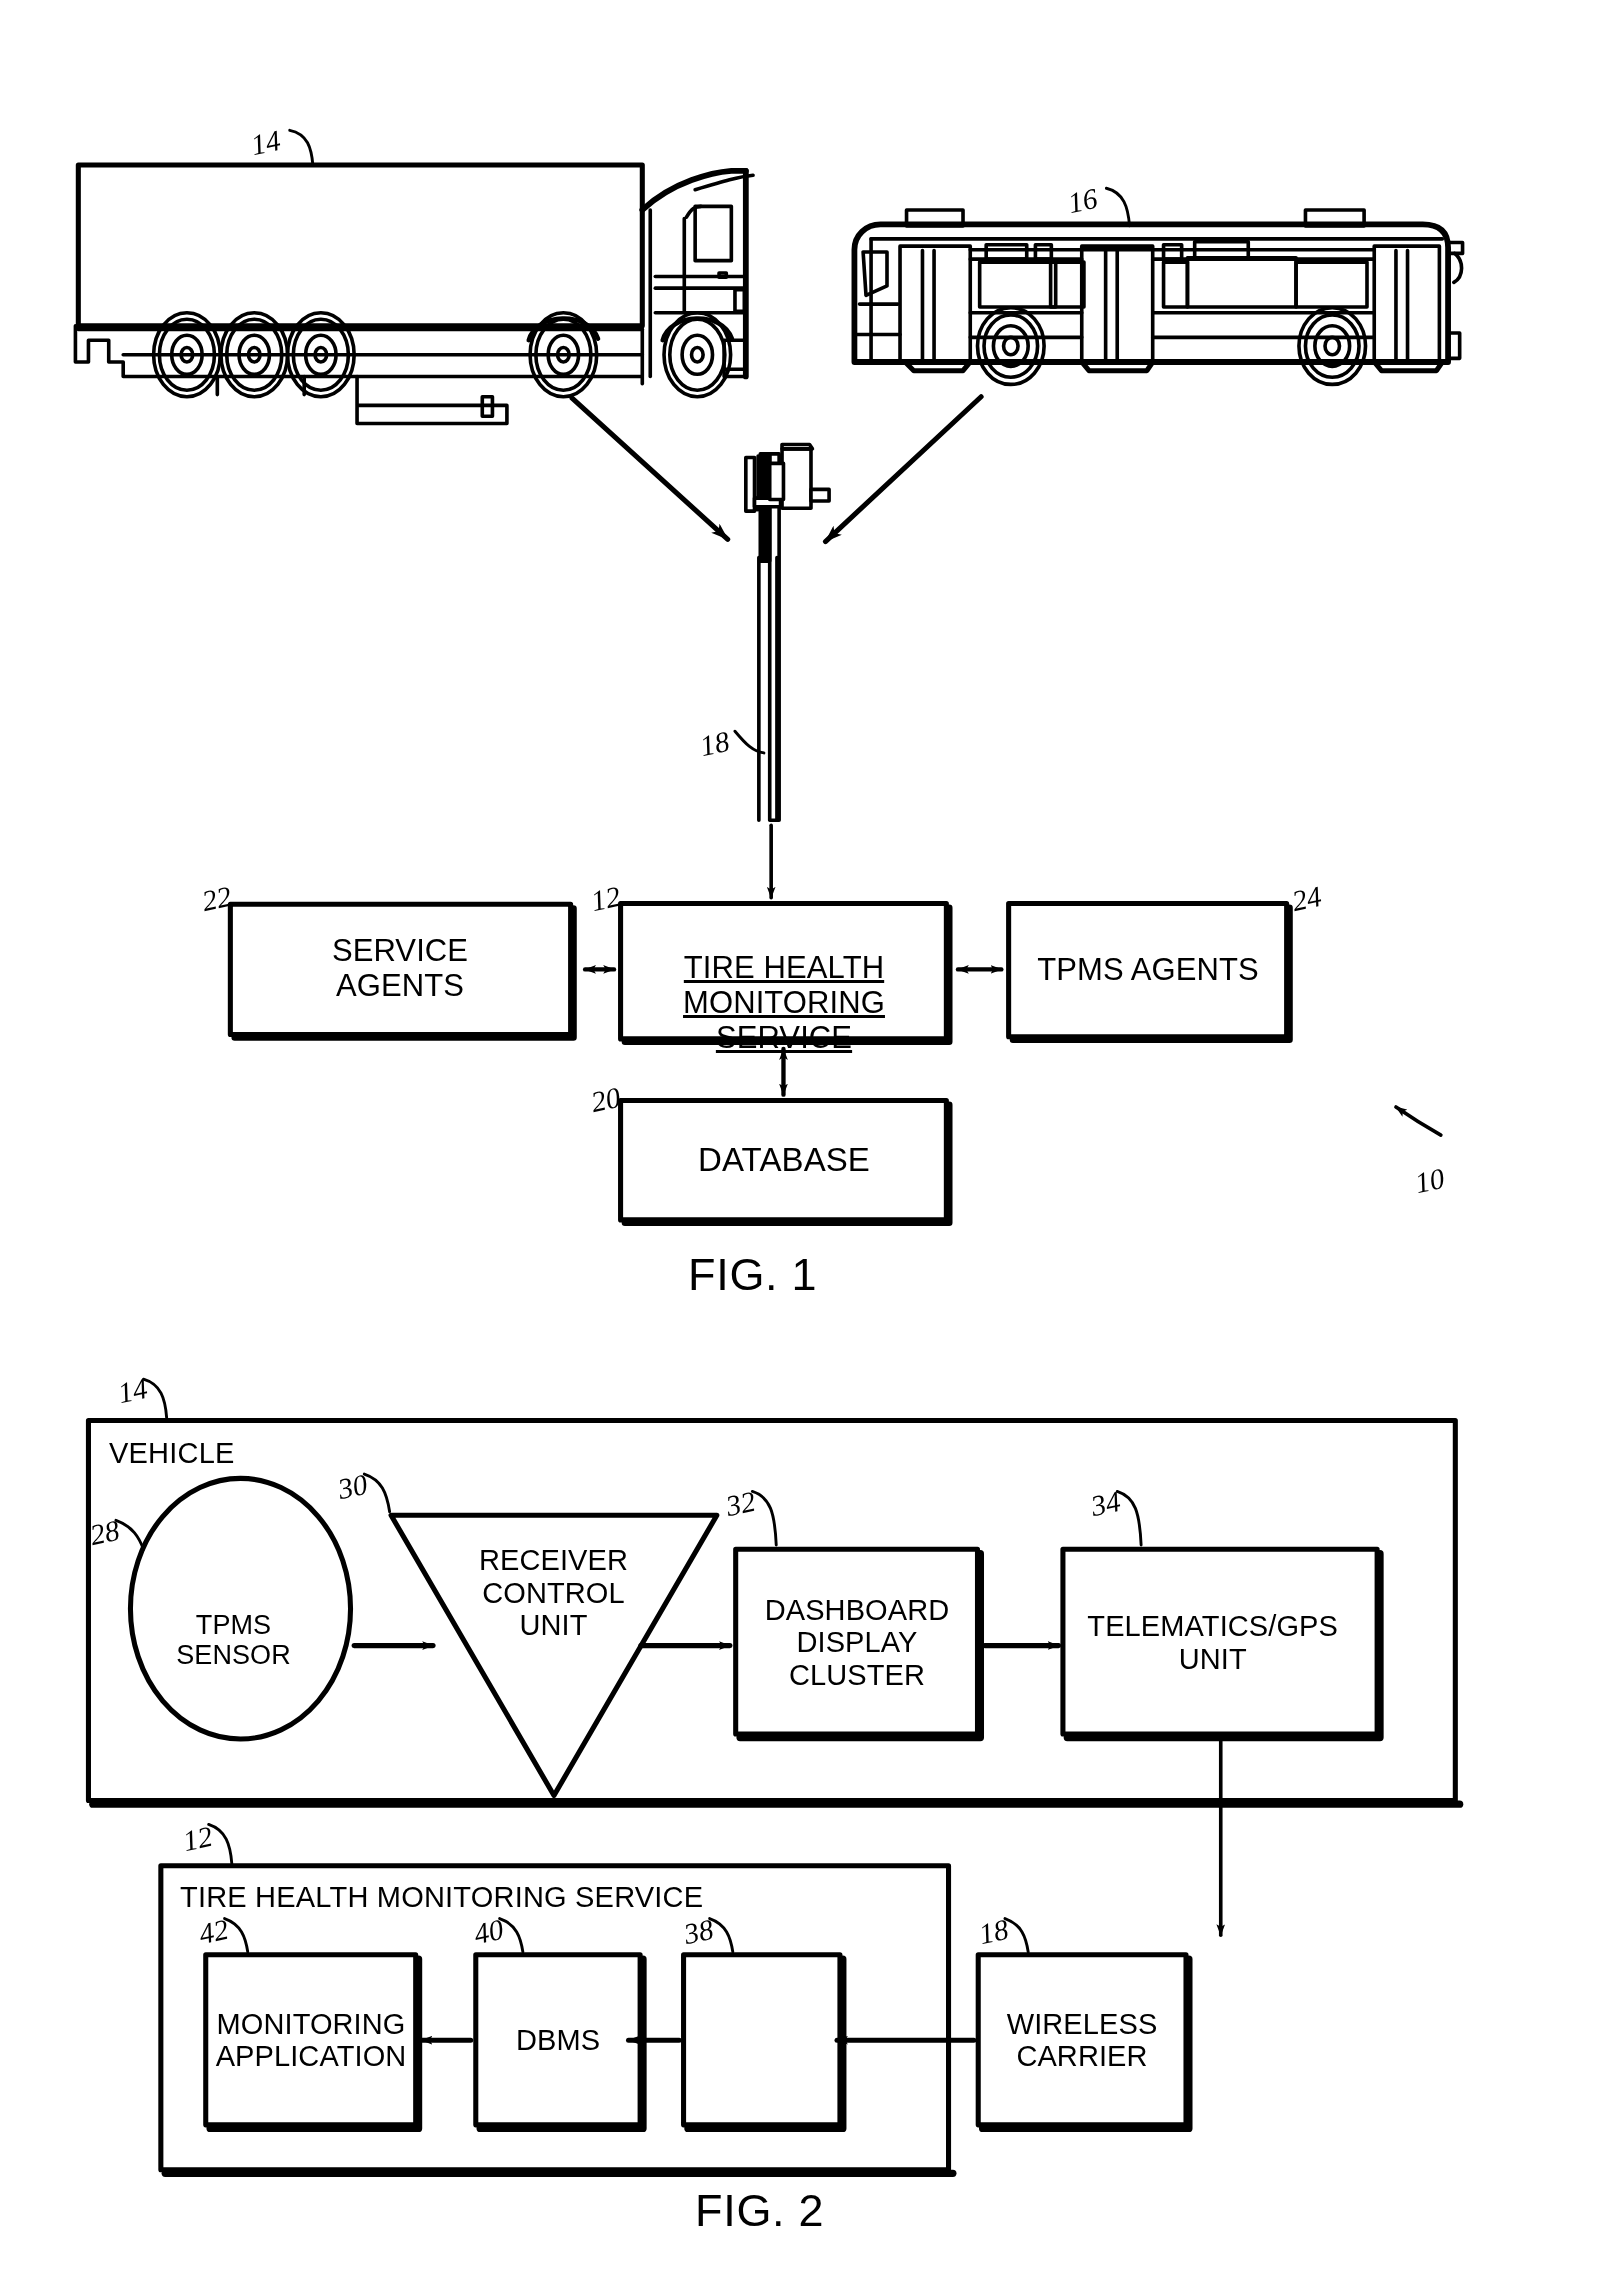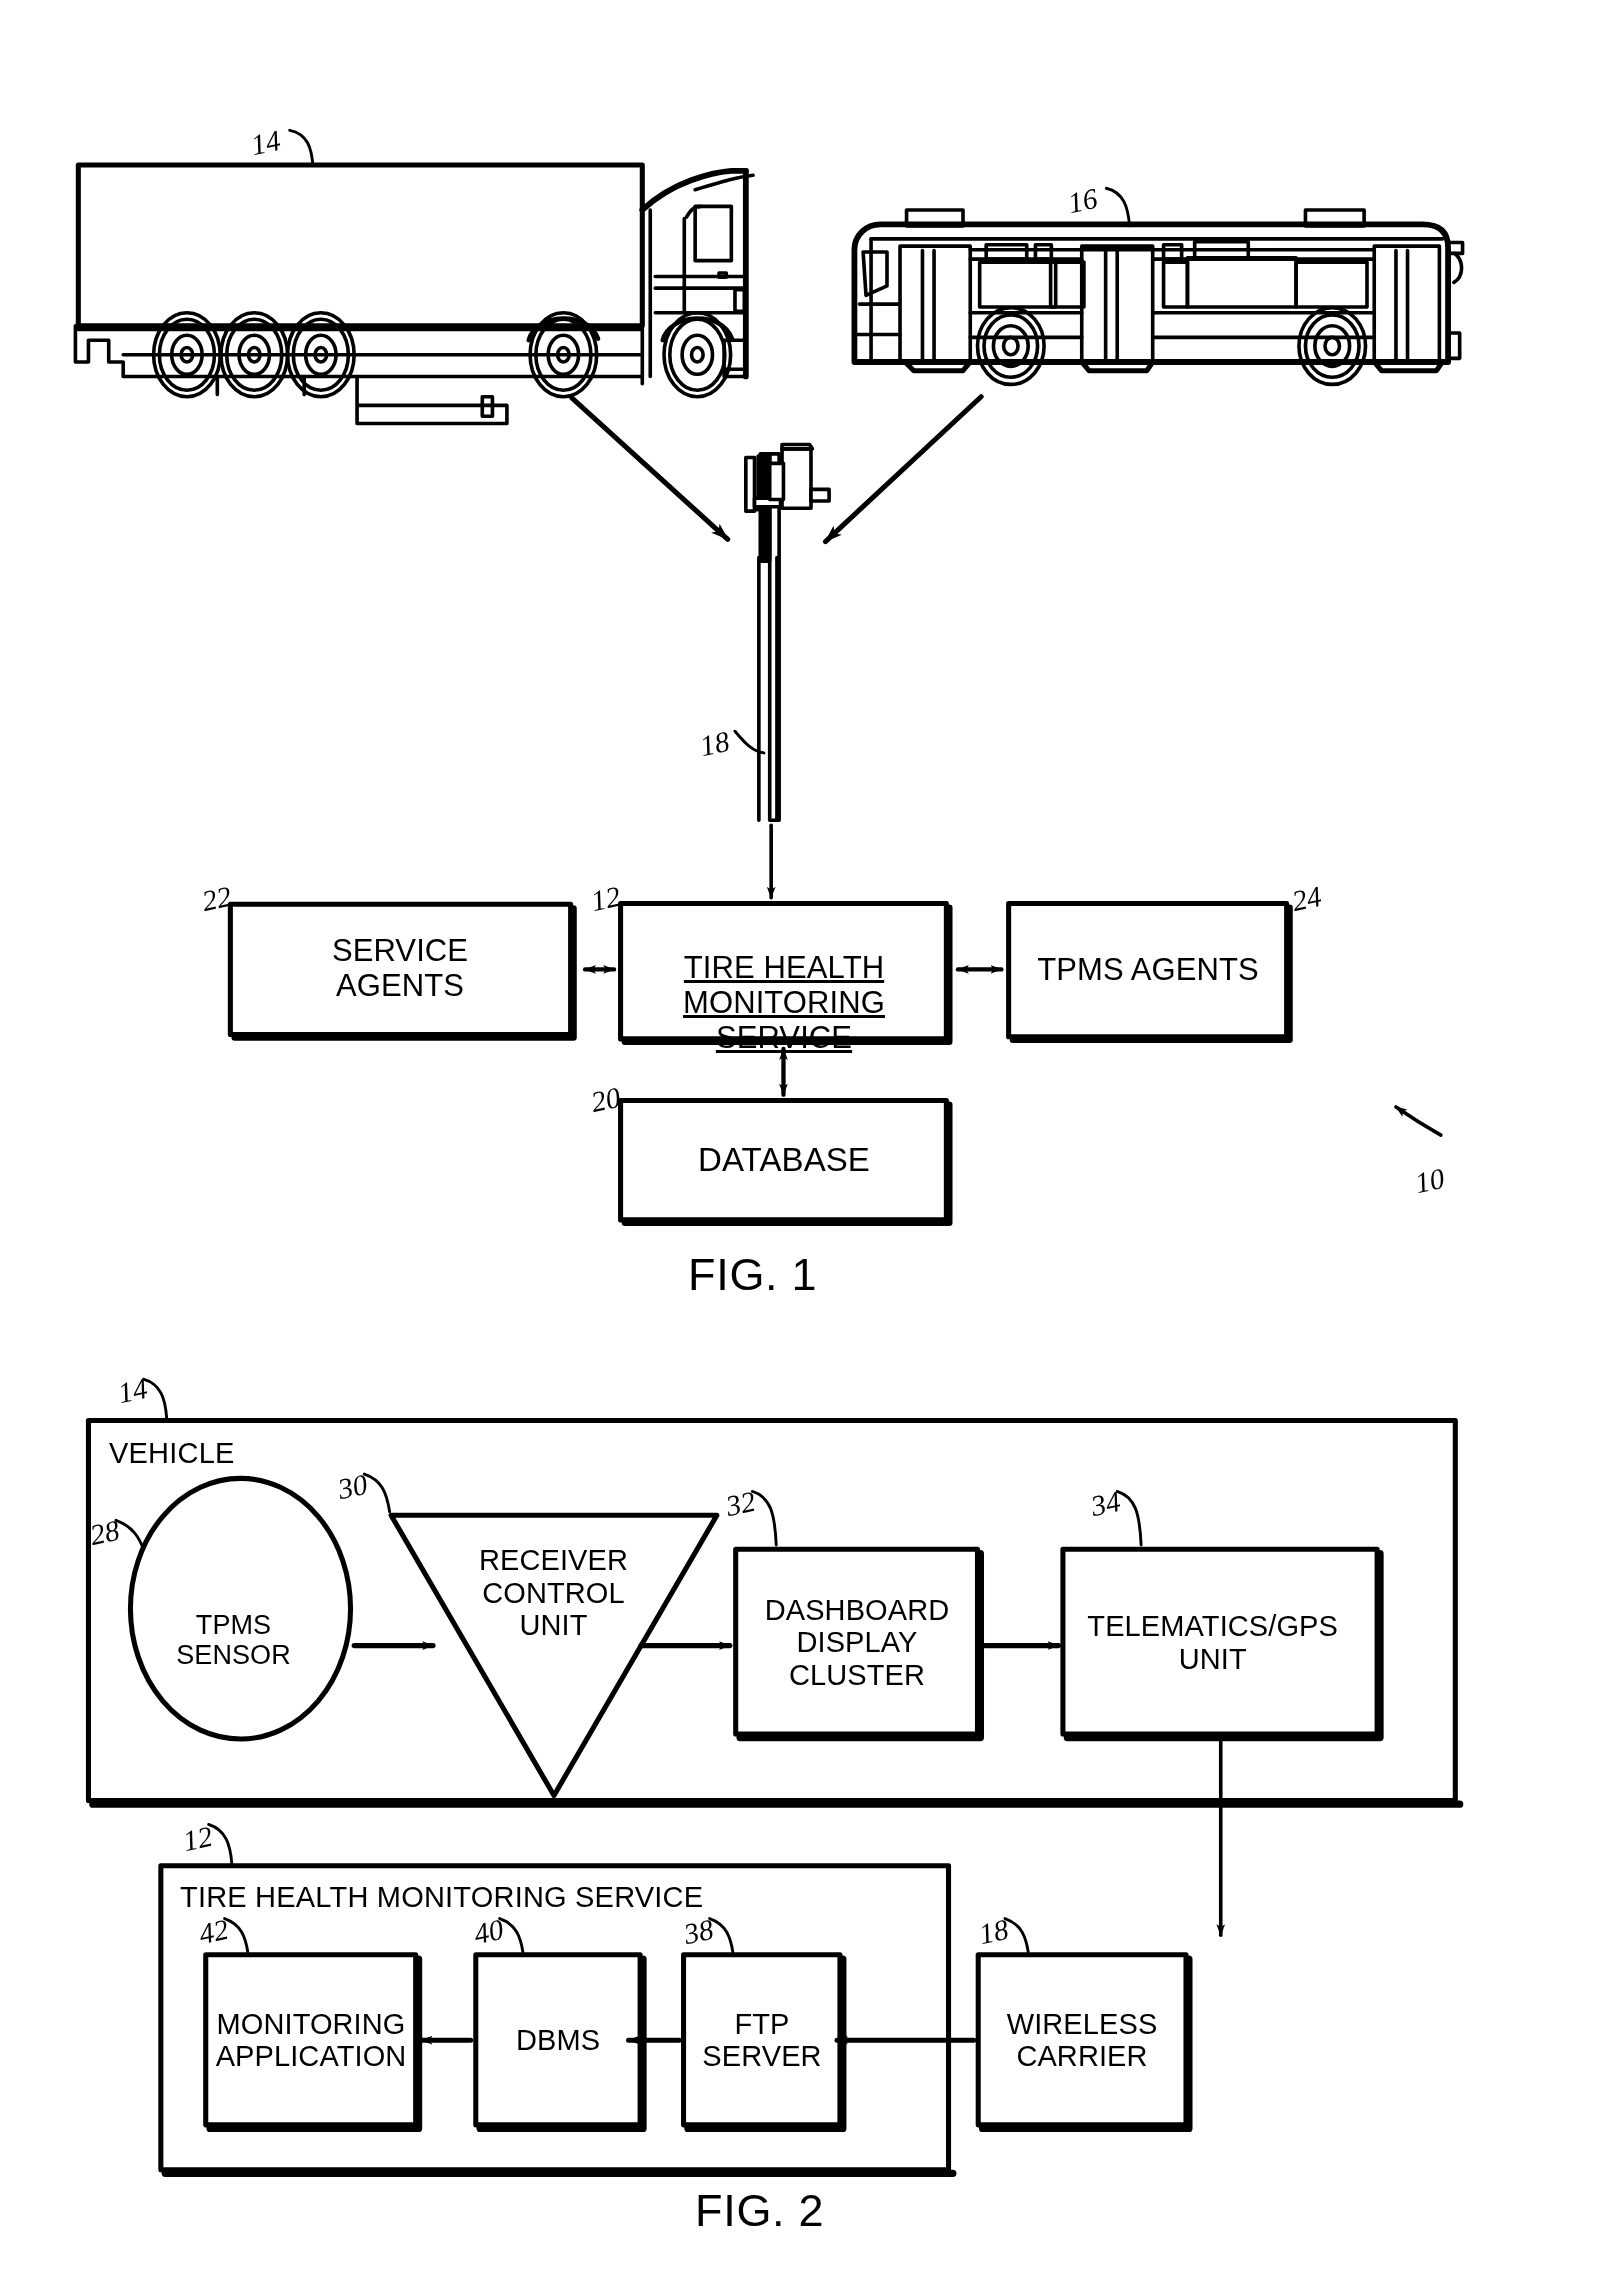--- a/index.html
+++ b/index.html
@@ -339,24 +339,20 @@
   <span style="white-space:pre-line">TELEMATICS/GPS
 UNIT</span>
 </div>
 <div class="boxlabel" style="left:206px;top:1955px;width:210px;height:170px;font-size:29px;">
   <span style="white-space:pre-line">MONITORING
 APPLICATION</span>
 </div>
 <div class="boxlabel" style="left:476px;top:1955px;width:164px;height:170px;font-size:29px;text-align:center;">
   <span style="white-space:pre-line">DBMS</span>
 </div>
-<div class="boxlabel" style="left:684px;top:1955px;width:156px;height:170px;font-size:29px;">
-  <span style="white-space:pre-line">FTP
-SERVER</span>
-</div>
 <div class="boxlabel" style="left:978px;top:1955px;width:208px;height:170px;font-size:29px;">
   <span style="white-space:pre-line">WIRELESS
 CARRIER</span>
 </div>
 
 <div class="figcaption" style="left:695px;top:2185px;">FIG. 2</div>
 
 </div>
 
 

